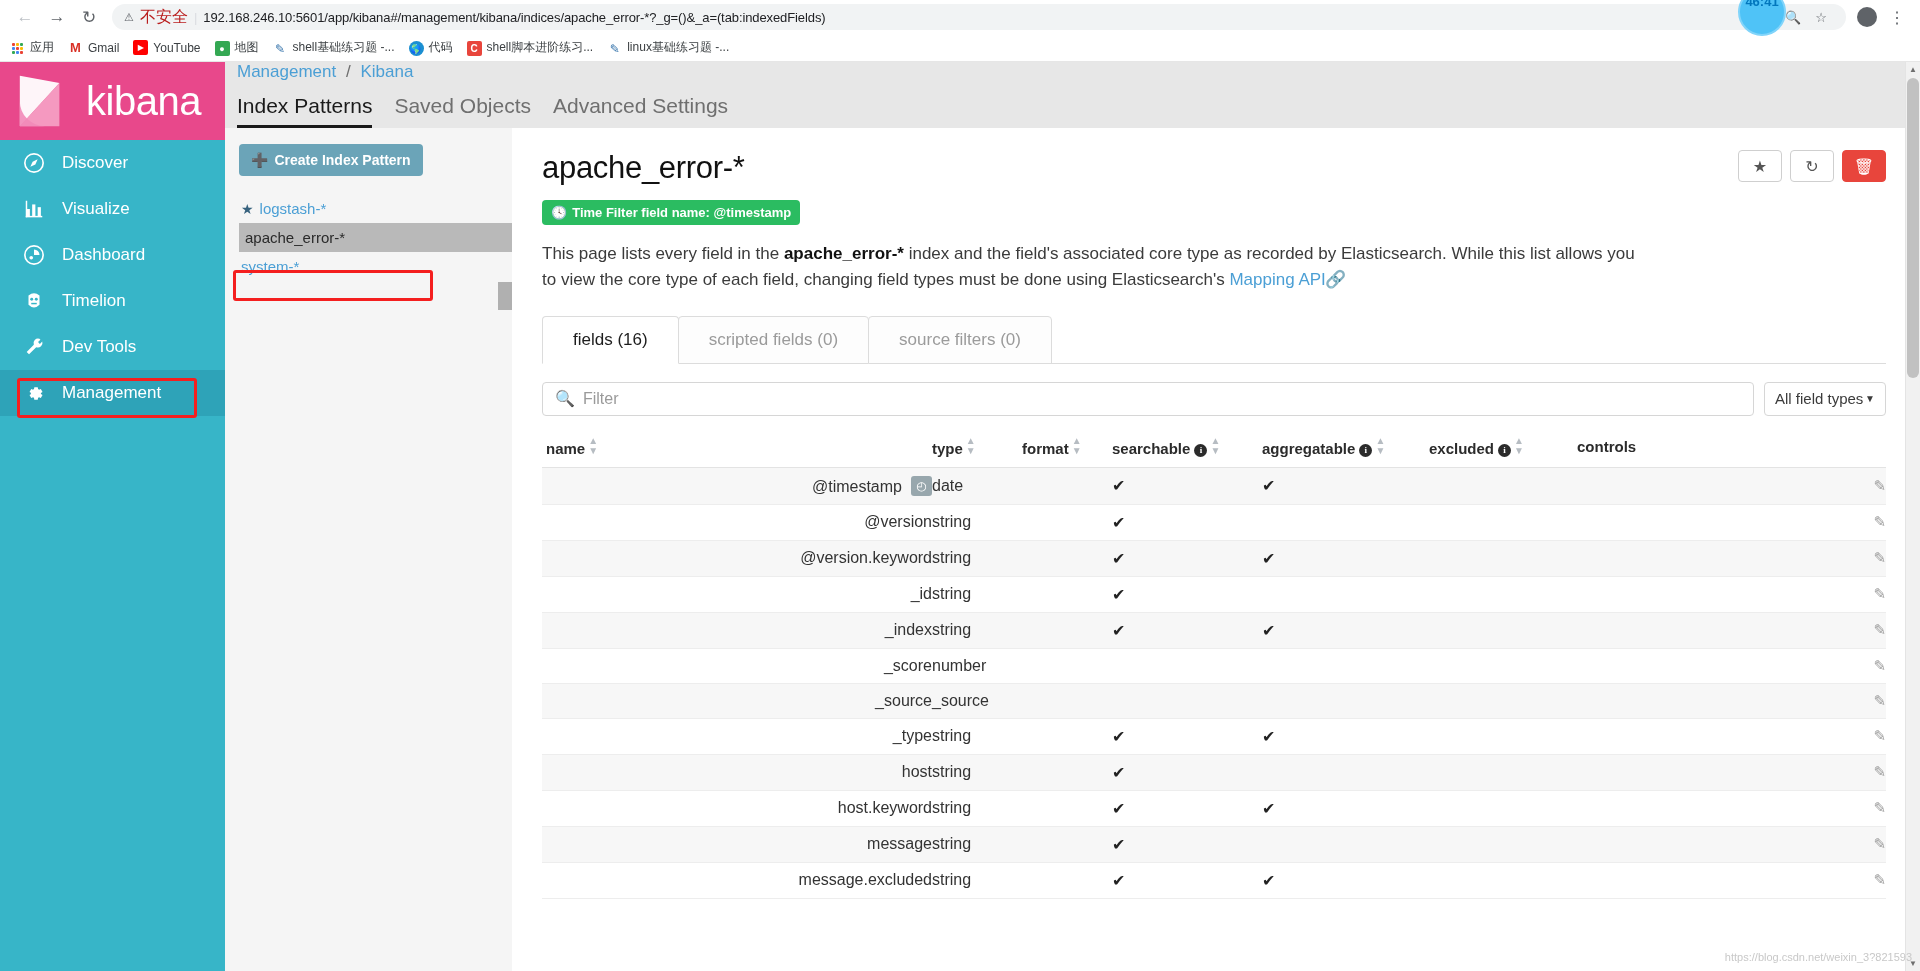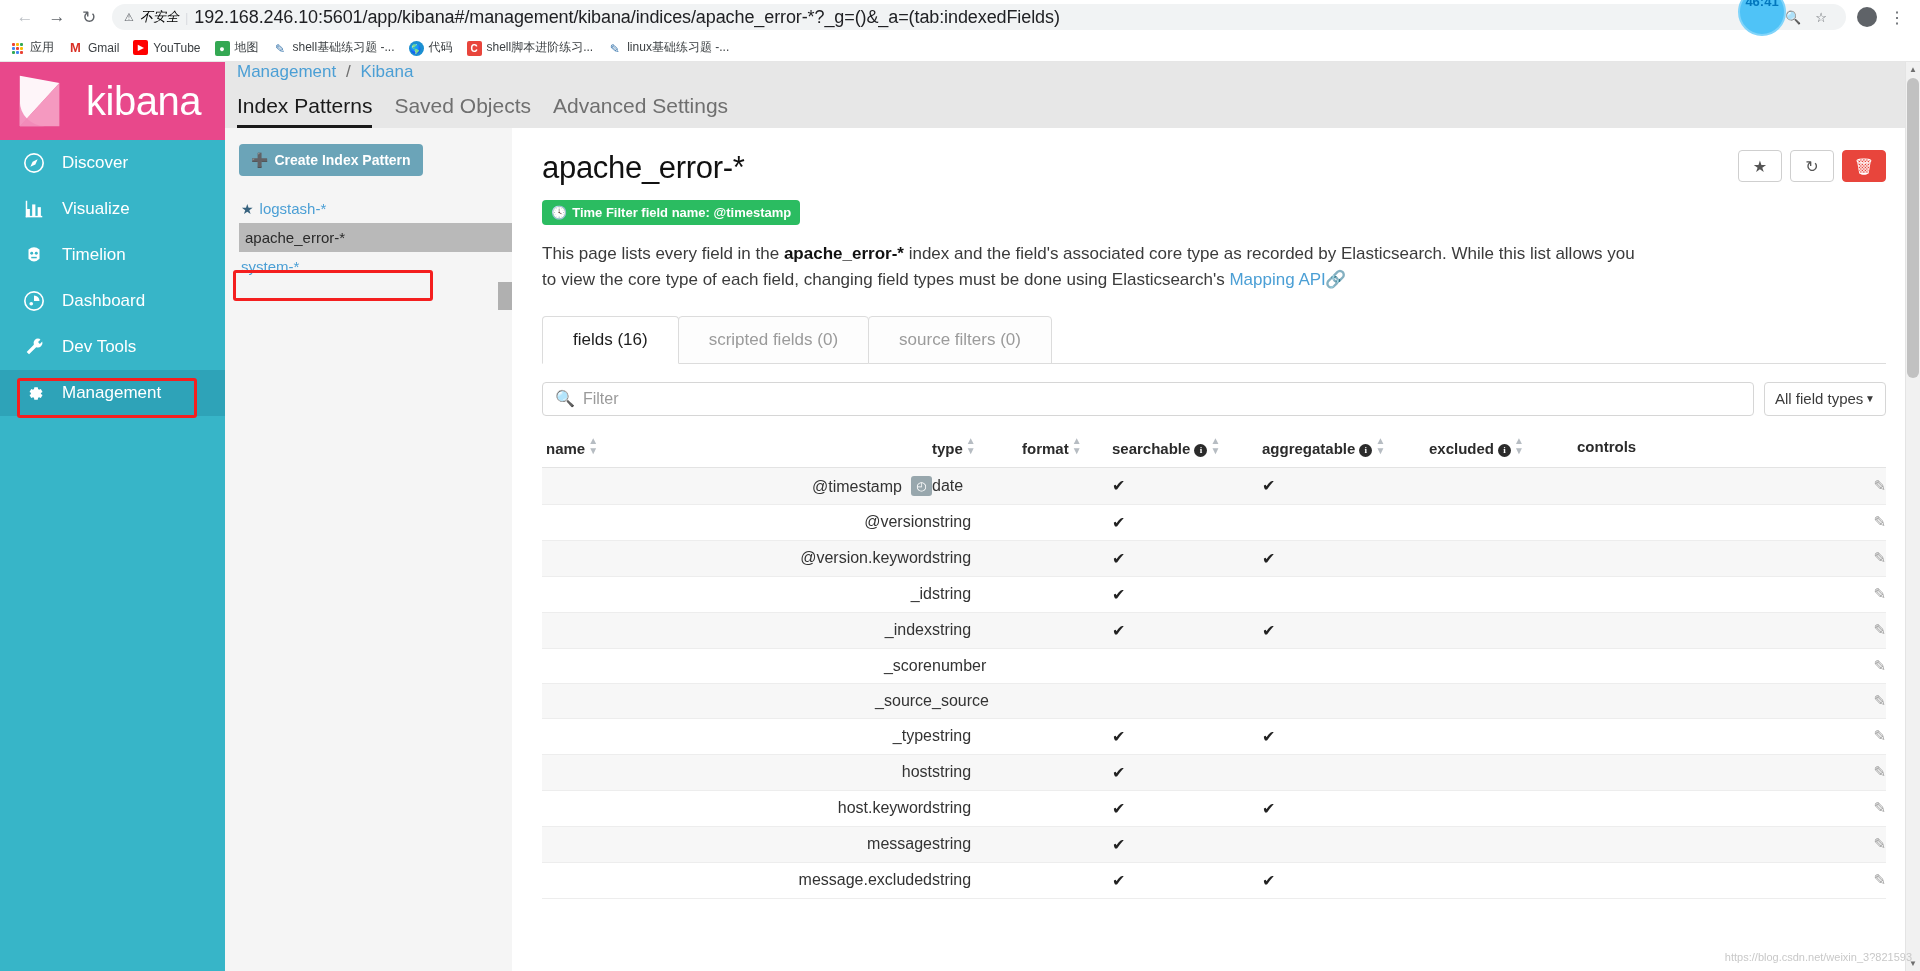--- a/index.html
+++ b/index.html
@@ -27,25 +27,25 @@
   .omnibox {
     flex: 1; height: 26px; background: #f1f3f4;
     border-radius: 13px; margin-left: 6px; margin-right: 6px;
     display: flex; align-items: center; padding: 0 12px;
     font-size: 13px; color: #202124; gap: 6px; overflow: hidden;
   }
   .warn-ico {
     font-size: 11px; color: #5f6368;
     display: inline-flex; align-items: center;
   }
-  .not-secure { font-size: 13px; color: #000000; white-space: nowrap; font-style: italic; }
+  .not-secure { font-size: 16px; color: #b91c1c; white-space: nowrap; }
   .omni-sep { color: #dadce0; }
   .omni-url {
     white-space: nowrap; overflow: hidden;
-    font-size: 18px; color: #202124; letter-spacing: -0.1px;
+    font-size: 13px; color: #202124; letter-spacing: -0.1px;
   }
   .omni-icons { display: flex; align-items: center; gap: 2px; margin-left: auto; }
   .toolbar-right { display: flex; align-items: center; gap: 4px; flex: none; }
   .ico-btn {
     width: 26px; height: 26px;
     display: flex; align-items: center; justify-content: center;
     color: #5f6368;
   }
   .profile-dot {
     width: 20px; height: 20px; border-radius: 50%;
@@ -397,38 +397,38 @@
             <rect x="3" y="3" width="1.6" height="18" fill="#fff"></rect>
             <rect x="3" y="19.5" width="18" height="1.6" fill="#fff"></rect>
           </svg>
       </span>
       <span>Visualize</span>
     </div>
 
     <div class="nav-item">
       <span class="nav-ico">
         <svg width="22" height="22" viewBox="0 0 24 24">
+            <circle cx="12" cy="12" r="10" fill="none" stroke="#fff" stroke-width="1.8"></circle>
+            <path d="M12 6 A6 6 0 0 1 18 12 L12 12 Z" fill="#fff"></path>
+            <circle cx="9" cy="15" r="2" fill="#fff"></circle>
+          </svg>
+      </span>
+      <span>Dashboard</span>
+    </div>
+
+    <div class="nav-item">
+      <span class="nav-ico">
+        <svg width="22" height="22" viewBox="0 0 24 24">
             <path d="M6 6 Q12 1 18 6 L18 16 Q12 22 6 16 Z" fill="#fff"></path>
             <circle cx="9.5" cy="10" r="1.6" fill="#37b5c8"></circle>
             <circle cx="14.5" cy="10" r="1.6" fill="#37b5c8"></circle>
             <rect x="9" y="14" width="6" height="1.6" fill="#37b5c8"></rect>
           </svg>
       </span>
       <span>Timelion</span>
-    </div>
-
-    <div class="nav-item">
-      <span class="nav-ico">
-        <svg width="22" height="22" viewBox="0 0 24 24">
-            <circle cx="12" cy="12" r="10" fill="none" stroke="#fff" stroke-width="1.8"></circle>
-            <path d="M12 6 A6 6 0 0 1 18 12 L12 12 Z" fill="#fff"></path>
-            <circle cx="9" cy="15" r="2" fill="#fff"></circle>
-          </svg>
-      </span>
-      <span>Dashboard</span>
     </div>
 
     <div class="nav-item">
       <span class="nav-ico">
         <svg width="22" height="22" viewBox="0 0 24 24">
             <path d="M18 3 a5 5 0 0 0-6.2 6.6 L4 17.4 l2.6 2.6 7.8-7.8 A5 5 0 0 0 21 6 l-2.6 2.6 -2-2 L19 4 Z" fill="#fff"></path>
           </svg>
       </span>
       <span>Dev Tools</span>
     </div>

